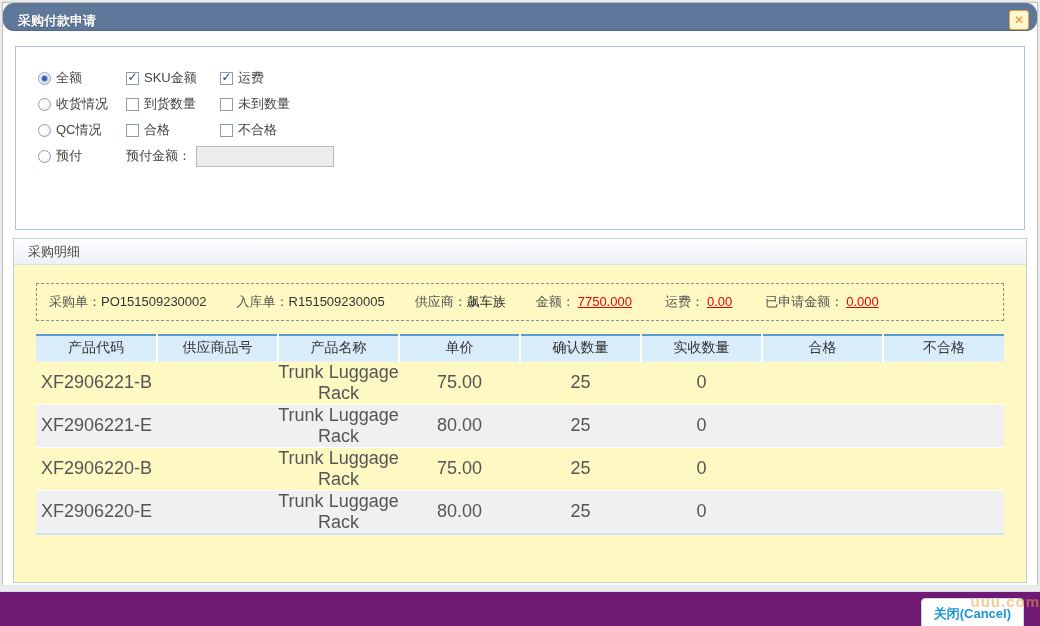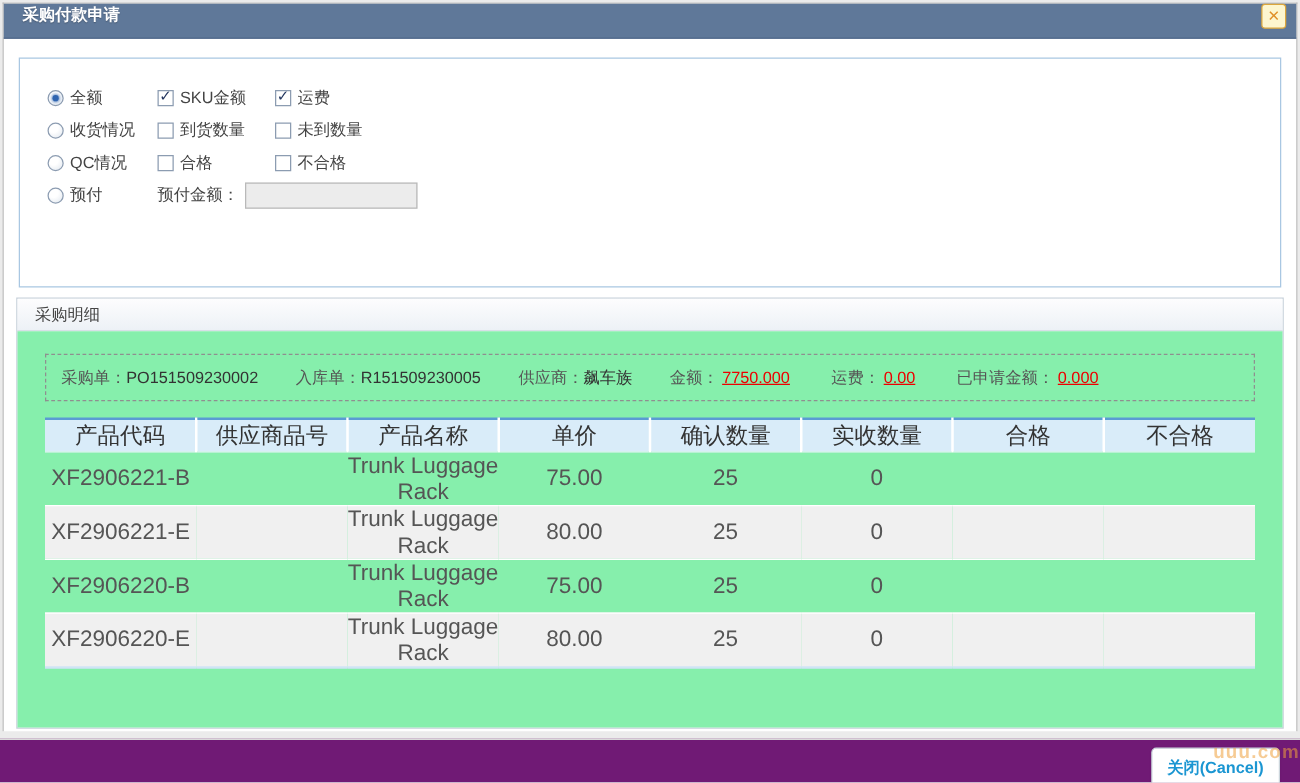--- a/index.html
+++ b/index.html
@@ -11,22 +11,23 @@
     font-size:13px;
     color:#444;
   }
   .dialog {
     position:absolute; top:2px; left:2px; right:2px; height:583px;
     background:#fff; border:1px solid #bcbcbc; border-bottom:none;
   }
   
   .titlebar {
     height:28px; background:#5f7899; border-bottom:1px solid #51688a;
-    display:flex; align-items:flex-start; justify-content:space-between;
+    display:flex; align-items:flex-end; justify-content:space-between;
     padding:0 8px 0 15px;
+    border-radius:11px;
   }
   .titlebar .title { color:#fff; font-weight:bold; font-size:13px; text-shadow:0 1px 1px rgba(0,0,0,.25); }
   .close-btn {
     width:20px; height:20px; background:#fdf6cf; border:1px solid #dca63c;
     border-radius:3px; color:#e0902a; font-weight:bold; font-size:12px;
     display:flex; align-items:center; justify-content:center; cursor:pointer; line-height:1;
   }
   
   .content { padding:15px 10px 0 10px; }
   .form-panel {
@@ -68,35 +69,35 @@
     border-radius:3px; padding:3px 13px 4px; cursor:pointer;
   }
   
   .detail-panel { border:1px solid #c5cfd9; margin:8px 0 0 0; }
   .detail-header {
     height:26px; line-height:26px; padding:0 14px;
     background:linear-gradient(#fdfdfe,#edf1f6);
     border-bottom:1px solid #d8dfe7;
     font-weight:normal; color:#454545; font-size:13px;
   }
-  .detail-body { background:#86efac; height:317px; padding:18px 22px 0 22px; }
+  .detail-body { background:#fef9c3; height:317px; padding:18px 22px 0 22px; }
   .summary-box {
     border:1px dashed #8f8f8f; padding:9px 12px; display:flex; align-items:center;
     color:#555;
   }
   .sum-item { margin-right:30px; white-space:nowrap; }
   .sum-item .lbl { color:#555; }
   .sum-item .val { color:#333; }
   .sum-item .val.red { color:#ec0000; text-decoration:underline; padding:0 3px; }
   
   .grid-table { width:100%; border-collapse:collapse; margin-top:13px; table-layout:fixed; }
   .grid-table thead th {
     background:#d9ecf9; border-top:2px solid #5a9bd3; border-bottom:1px solid #eaf3fb;
     border-left:2px solid #fff; border-right:2px solid #fff;
-    height:26px; font-weight:normal; color:#333; font-size:18px;
+    height:26px; font-weight:normal; color:#333; font-size:14px;
   }
   .grid-table thead th:first-child { border-left:none; }
   .grid-table thead th:last-child { border-right:none; }
   .grid-table td {
     height:28px; text-align:center; color:#555; font-size:18px;
     border-bottom:1px solid #fff;
   }
   .grid-table tr.alt td { background:#f0f0f0; }
   .grid-table tbody { border-bottom:2px solid #cfe4f5; }
   

